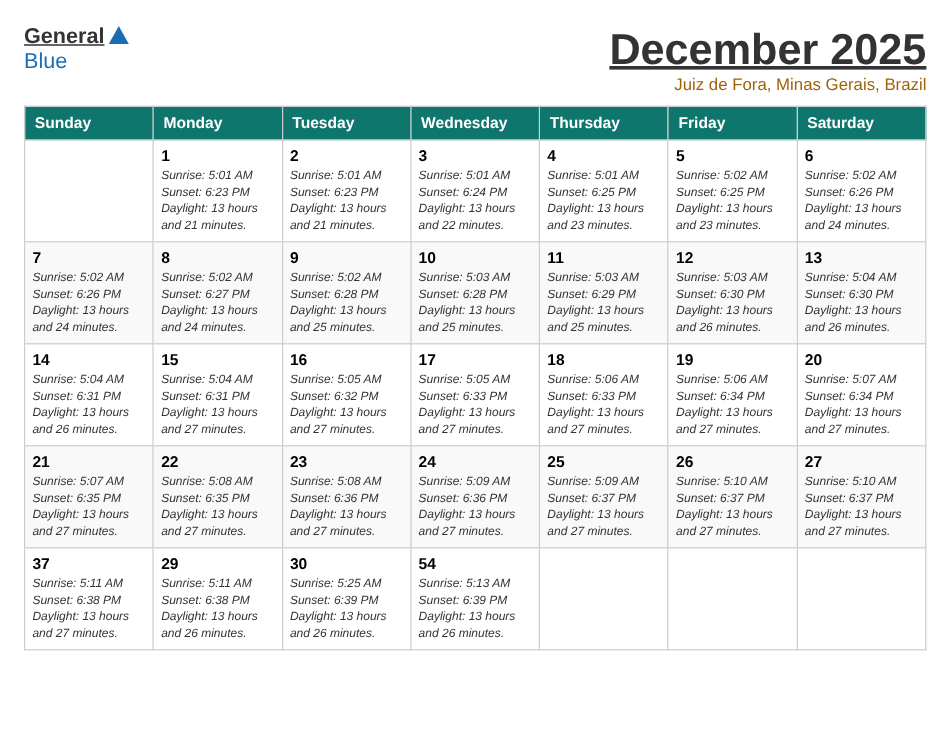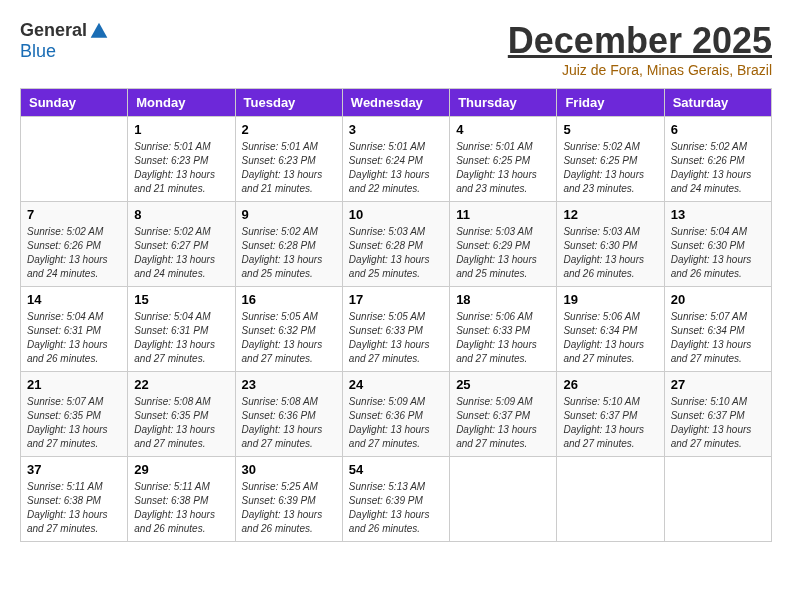--- a/index.html
+++ b/index.html
@@ -16,21 +16,21 @@
       align-items: flex-start;
       margin-bottom: 10px;
     }
     .logo {
       display: flex;
       flex-direction: column;
       align-items: flex-start;
     }
     .logo-text {
       display: flex;
-      align-items: center;
+      text-decoration: underline;
     }
     .logo-general {
       font-size: 18px;
       font-weight: bold;
       color: #333;
     }
     .logo-blue {
       font-size: 18px;
       font-weight: normal;
       color: #1a6db5;
@@ -52,21 +52,21 @@
     .subtitle {
       font-size: 14px;
       color: #a16207;
     }
     .calendar {
       width: 100%;
       border-collapse: collapse;
       border: 1px solid #ccc;
     }
     .calendar th {
-      background-color: #6d28d9;
+      background-color: #0f766e;
       color: #fff;
       text-align: left;
       padding: 6px 8px;
       font-size: 13px;
       border: 1px solid #ccc;
     }
     .calendar td {
       width: 14.28%;
       vertical-align: top;
       padding: 5px 6px;

